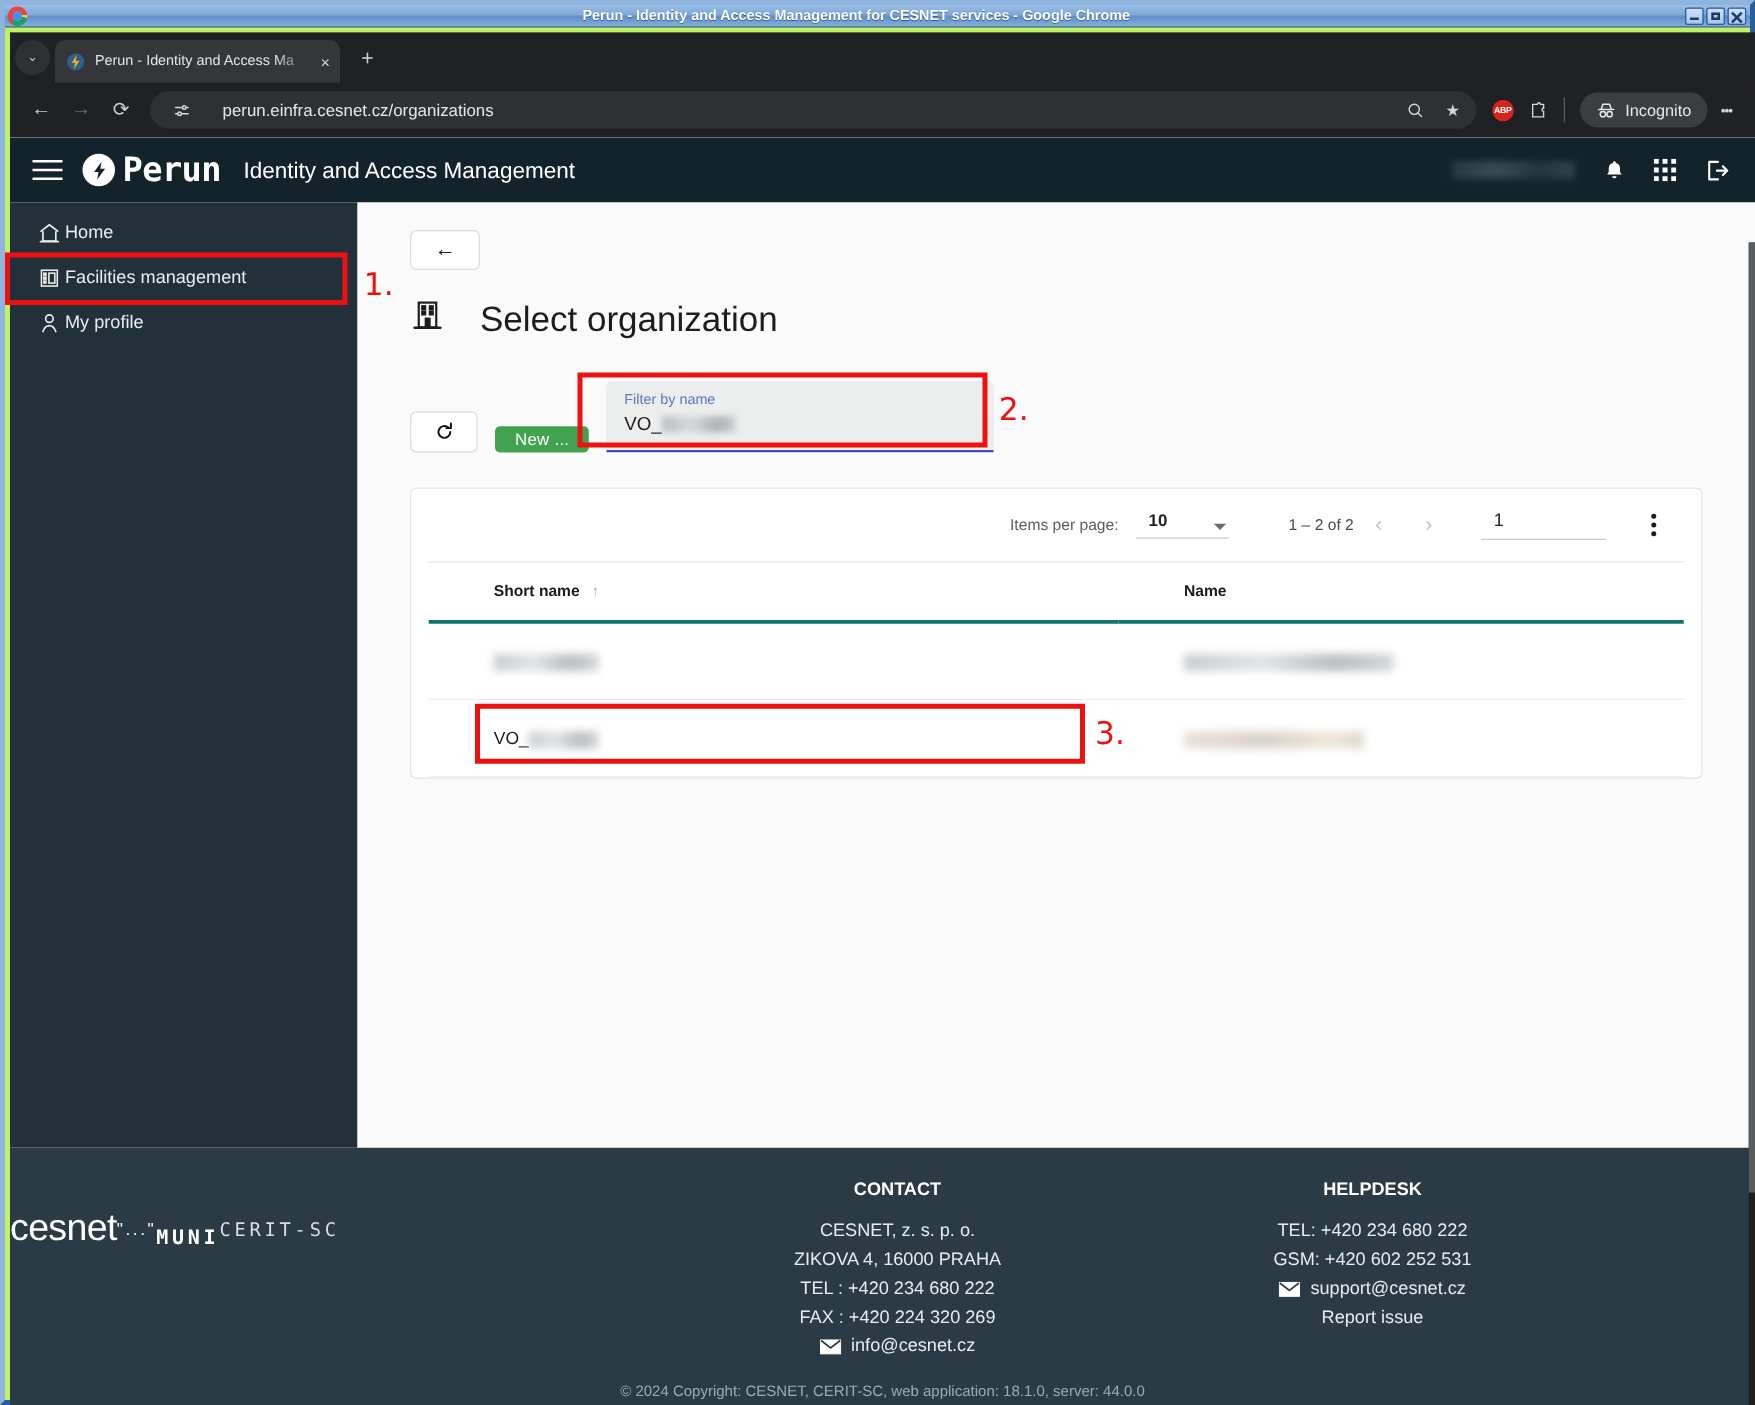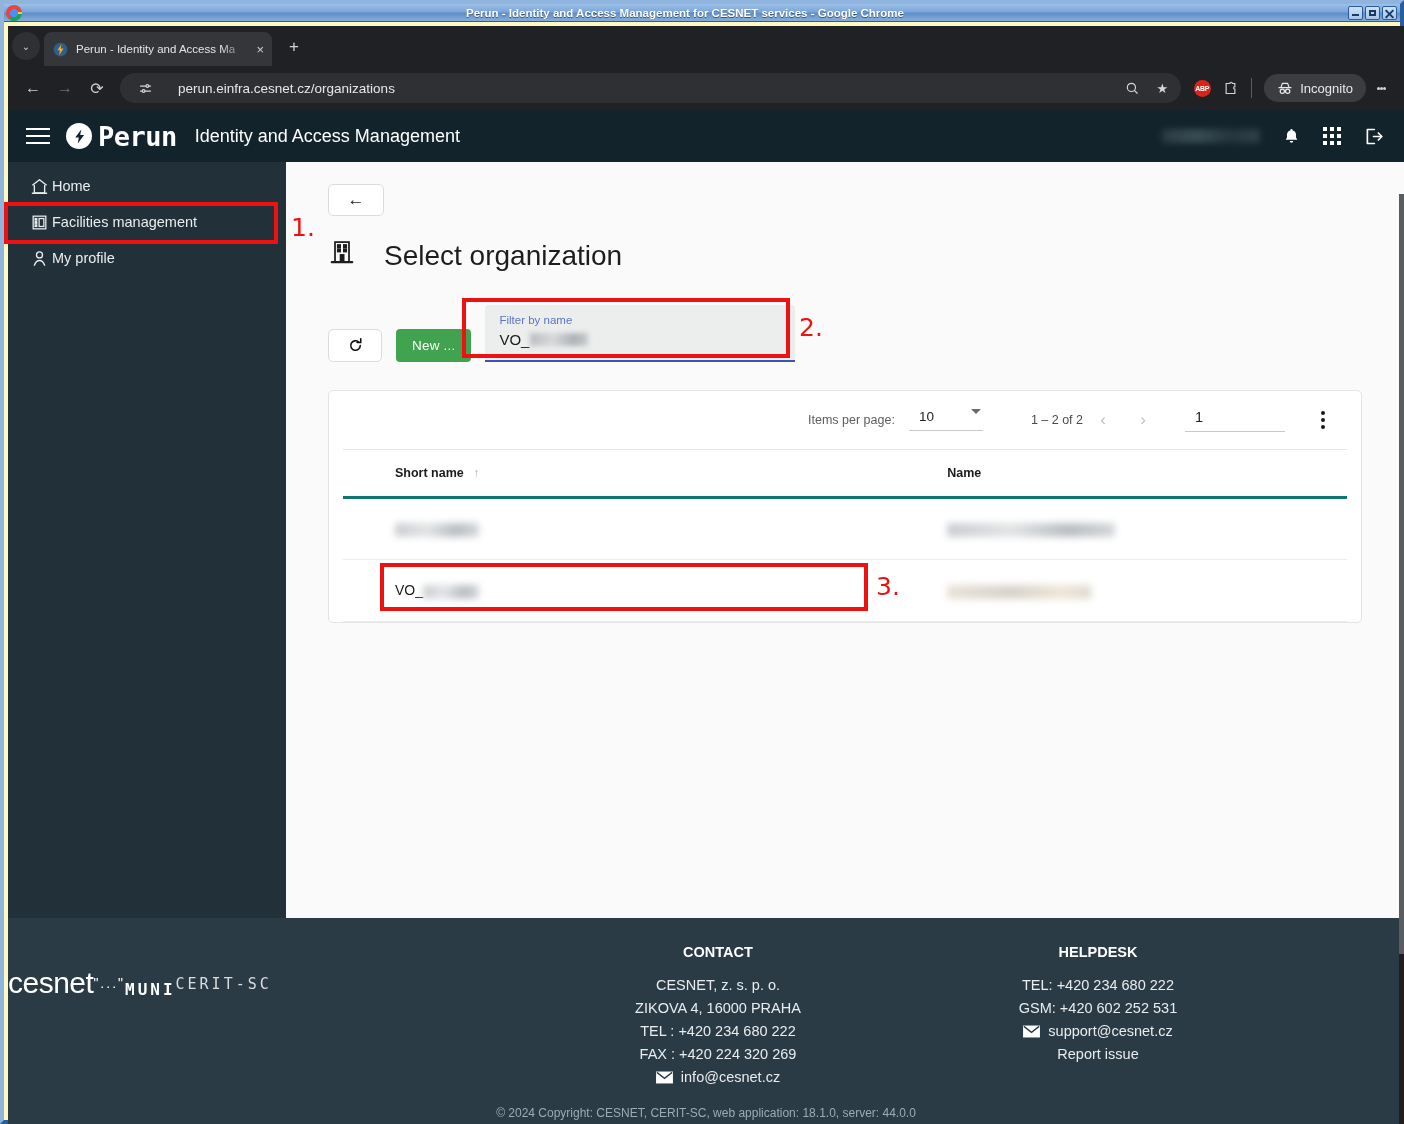--- a/index.html
+++ b/index.html
@@ -7,21 +7,21 @@
     width: 1404px; height: 1124px;
     font-family: "Liberation Sans", sans-serif;
     background: #000;
     overflow: hidden;
   }
 
   
   #os-window {
     position: absolute; left: 0; top: 0;
     width: 1404px; height: 1124px;
-    background: #fef9c3;
+    background: #bef264;
     border: 4px solid;
     border-color: #8fb4dd #2a5d9e #2a5d9e #8fb4dd;
   }
   .titlebar {
     position: absolute; left: 0; top: 0; right: 0; height: 18px;
     background: linear-gradient(to bottom, #9dc0e8 0%, #7ba7d9 45%, #5f8fc9 55%, #86aedb 100%);
     display: flex; align-items: center;
     border-bottom: 1px solid #2a5d9e;
   }
   .titlebar-icon {
@@ -182,21 +182,21 @@
     display: flex; align-items: center; gap: 28px;
     margin-top: 22px; font-size: 28px; color: #1d1d1d; font-weight: 400;
   }
   .toolbar { display: flex; align-items: flex-end; gap: 14px; margin-top: 32px; }
   .refresh-btn {
     width: 54px; height: 33px; border: 1px solid #dcdcdc; border-radius: 5px;
     background: #fff; display: flex; align-items: center; justify-content: center;
     font-size: 17px; color: #111;
   }
   .new-btn {
-    height: 33px; background: #41a350; color: #fff; border: none; border-radius: 4px;
+    height: 21px; background: #41a350; color: #fff; border: none; border-radius: 4px;
     padding: 0 16px; font-size: 13.5px; font-family: "Liberation Sans", sans-serif;
     display: flex; align-items: center; letter-spacing: .2px;
   }
   .filter-field {
     width: 310px; height: 57px; background: #eceded;
     border-bottom: 2px solid #3f51b5; border-radius: 4px 4px 0 0;
     padding: 7px 12px 0 14px; position: relative;
   }
   .filter-label { font-size: 11.5px; color: #5b76c4; line-height: 16px; }
   .filter-value { font-size: 15px; color: #1b1b1b; margin-top: 3px; display: flex; align-items: center; }
@@ -210,22 +210,22 @@
     margin-top: 28px; background: #fff; border: 1px solid #e4e4e4; border-radius: 5px;
     width: 1034px; padding: 0 14px;
   }
   .paginator {
     height: 58px; display: flex; align-items: center; justify-content: flex-end;
     gap: 0; padding-right: 2px;
   }
   .pg-label { font-size: 12.5px; color: #5d5d5d; }
   .pg-select {
     width: 74px; margin-left: 14px; border-bottom: 1px solid #c9c9c9;
-    display: flex; align-items: flex-start; justify-content: space-between;
-    padding: 0 2px 6px 10px; font-size: 13.5px; color: #222;
+    display: flex; align-items: flex-end; justify-content: space-between;
+    padding: 0 2px 6px 10px; font-size: 13.5px; color: #222; font-weight: bold;
   }
   .caret { width: 0; height: 0; border-left: 5px solid transparent; border-right: 5px solid transparent; border-top: 5px solid #6b6b6b; }
   .pg-range { font-size: 12.5px; color: #4a4a4a; margin-left: 48px; }
   .pg-arrow { width: 40px; text-align: center; font-size: 17px; color: #c2c2c2; }
   .pg-arrow:first-of-type { margin-left: 48px; }
   .pg-page {
     width: 100px; margin-left: 22px; border-bottom: 1px solid #c9c9c9;
     padding: 0 0 6px 10px; font-size: 14.5px; color: #222;
   }
   .pg-more { width: 44px; display: flex; flex-direction: column; align-items: center; gap: 3px; margin-left: 16px; }

